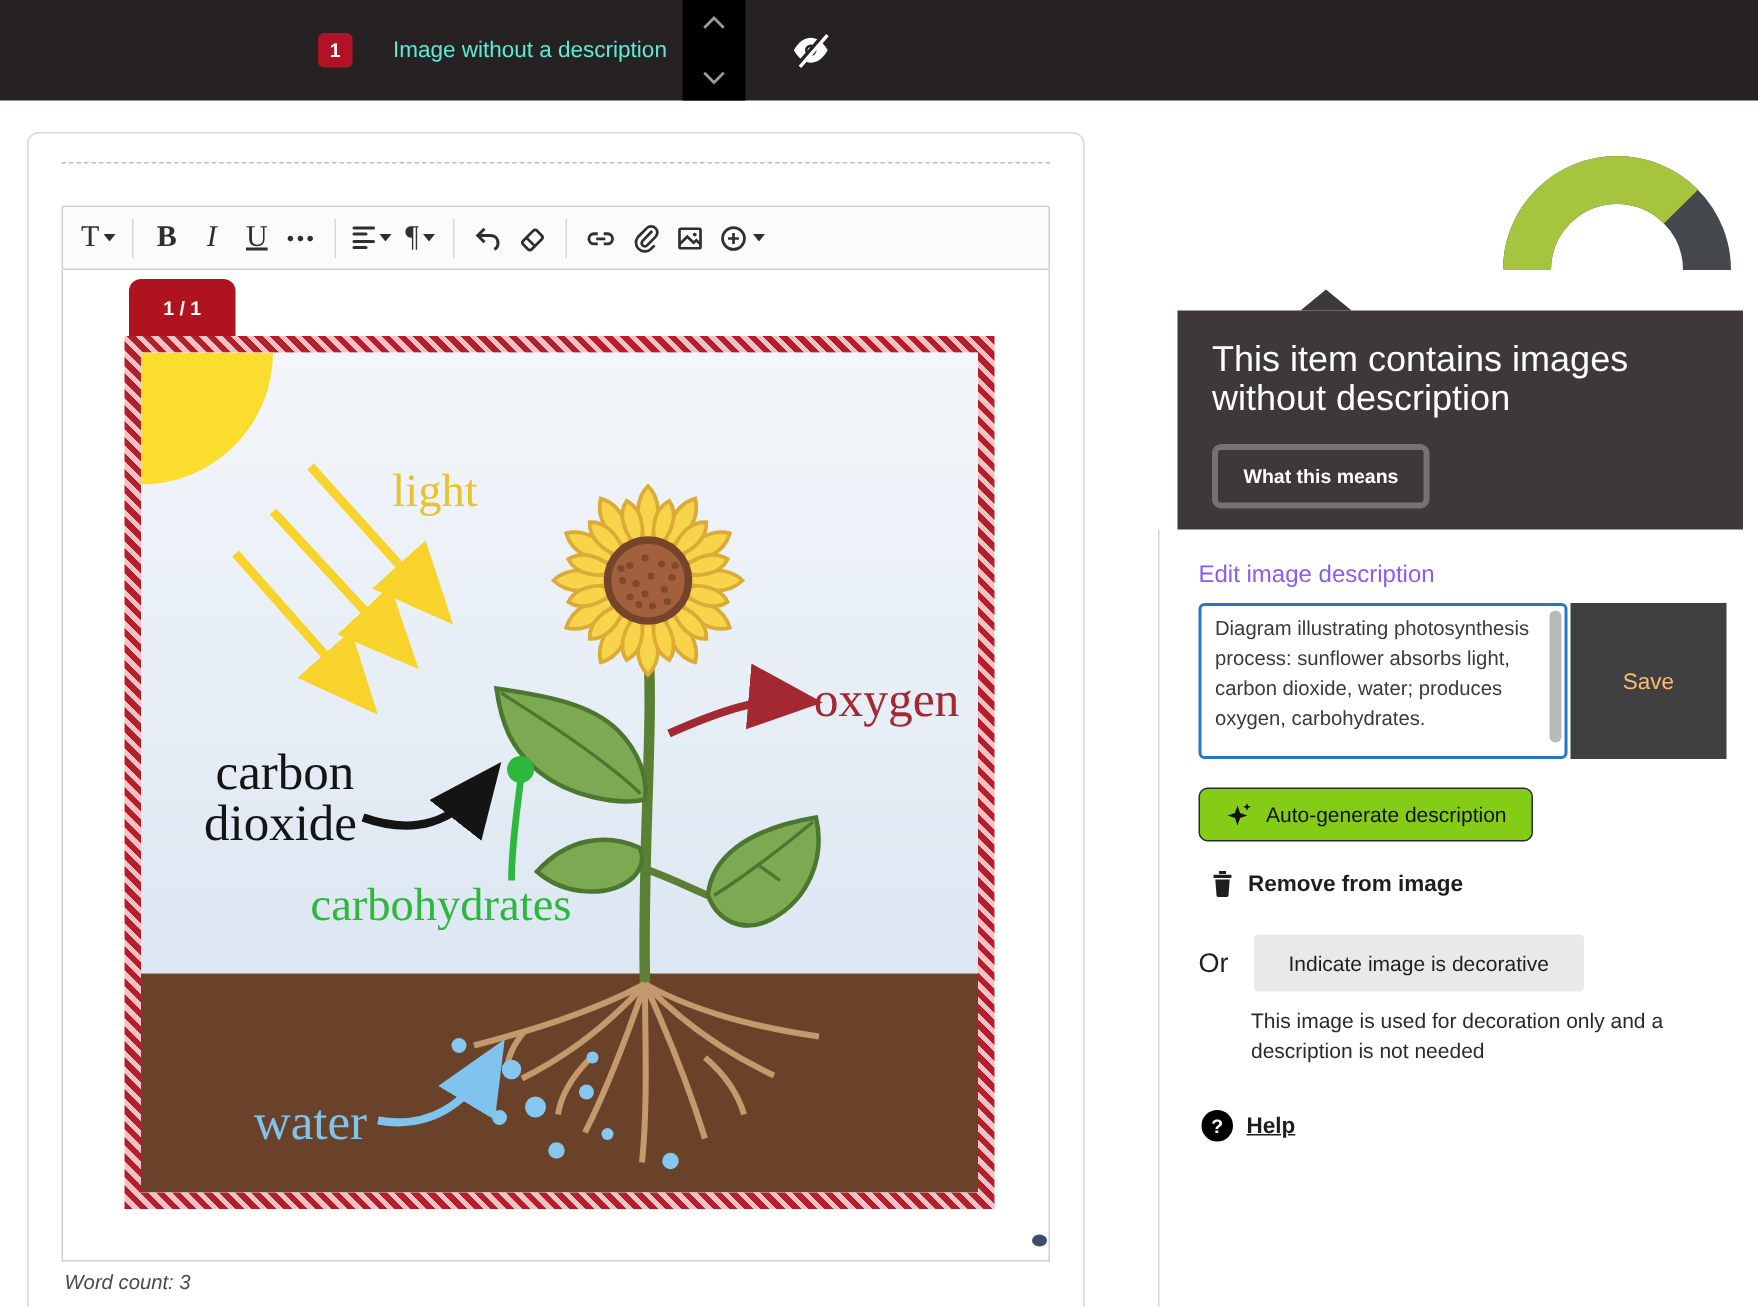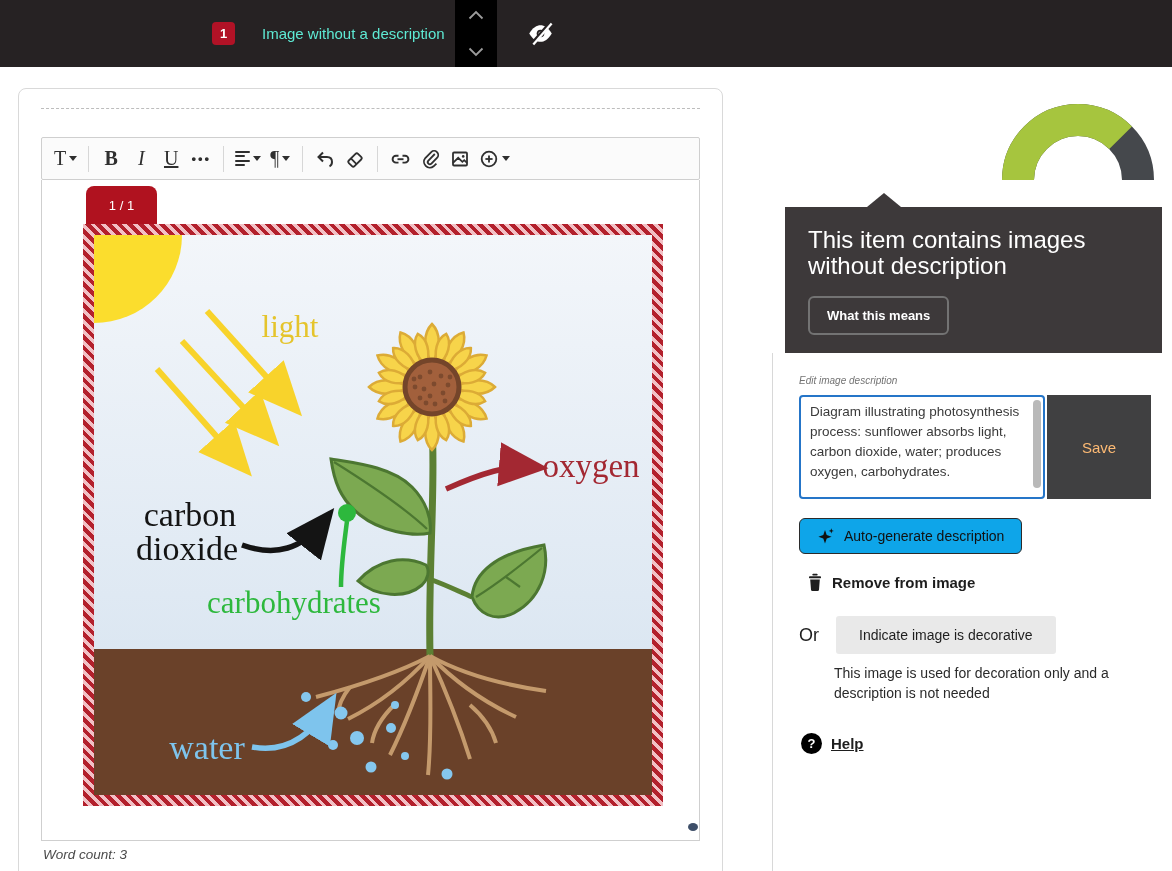--- a/index.html
+++ b/index.html
@@ -36,21 +36,21 @@
   .tb-dots { font-size:13px; letter-spacing:2px; font-weight:bold; }
   .caret { width:0; height:0; border-left:4px solid transparent; border-right:4px solid transparent;
            border-top:5px solid #2f2f2f; }
   .tdiv { width:1px; height:26px; background:#d7d7d7; margin:0 7px; }
   .align-icon { display:flex; flex-direction:column; gap:2.5px; }
   .align-icon i { display:block; height:2px; background:#2f2f2f; border-radius:1px; }
 
   .content { position:absolute; left:22px; top:91px; width:659px; height:661px;
              border:1px solid #cfcfcf; border-top:none; background:#fff; }
   .page-tab { position:absolute; left:44px; top:6px; width:71px; height:39px; background:#b0121f;
-              border-radius:8px 8px 0 0; color:#fff; font-size:13px; font-weight:normal;
+              border-radius:8px 8px 0 0; color:#fff; font-size:13px; font-weight:bold;
               display:flex; align-items:center; justify-content:center; }
   .diagram-frame { position:absolute; left:41px; top:44px; width:580px; height:582px; padding:11px;
                    background:repeating-linear-gradient(45deg,#b3202c 0 4px,#f2c0c5 4px 7.5px); }
   .diagram-frame svg { display:block; background:#fff; }
   .resize-dot { position:absolute; left:646px; top:643px; width:10px; height:8px; border-radius:50%;
                 background:#3d4e68; cursor:pointer; }
   .word-count { position:absolute; left:24px; top:758px; font-style:italic; font-size:13.5px; color:#4a4a4a; }
 
   
   .panel { position:absolute; left:775px; top:0; width:397px; height:871px; background:#fff;
@@ -59,38 +59,38 @@
   .p-title { position:absolute; left:23px; top:25px; color:#fff; font-size:18.5px; font-weight:400; }
   .close-btn { position:absolute; right:20px; top:16px; width:32px; height:32px; cursor:pointer;
                display:flex; align-items:center; justify-content:center; }
   .gauge-wrap { position:absolute; left:24px; top:92px; }
 
   .p-band { height:146px; background:#3d393a; position:relative; padding:20px 24px 0 23px; }
   .p-band::before { content:""; position:absolute; left:82px; top:-14px; width:0; height:0;
                     border-left:17px solid transparent; border-right:17px solid transparent;
                     border-bottom:14px solid #3d393a; }
   .p-msg { color:#fff; font-size:24px; line-height:26px; max-width:330px; }
-  .wtm-btn { margin-top:17px; display:inline-block; background:transparent; border:2px solid #737373;
+  .wtm-btn { margin-top:17px; display:inline-block; background:transparent; border:4px solid #737373;
              border-radius:6px; color:#fff; font-size:13px; font-weight:600; padding:10px 17px;
              font-family:"Liberation Sans", sans-serif; cursor:pointer; }
 
   .p-white { flex:1; border-left:1px solid #d8d8d8; padding:22px 24px 0 26px; }
-  .edit-h { font-size:10px; color:#737373;font-style:italic; }
+  .edit-h { font-size:16px; color:#8b5cf6; }
   .desc-row { margin-top:9px; display:flex; align-items:stretch; }
   .ta-wrap { position:relative; width:246px; height:104px; border:2px solid #2575c8; border-radius:4px;
              background:#fff; }
   .ta-wrap textarea { width:100%; height:100%; border:none; outline:none; resize:none; overflow:hidden;
              padding:5px 20px 5px 9px; font-family:"Liberation Sans", sans-serif;
              font-size:13.5px; line-height:1.48; color:#3a3a3a; background:transparent; }
   .ta-scroll { position:absolute; right:2px; top:3px; bottom:3px; width:8px; }
   .ta-thumb { position:absolute; top:0; width:8px; height:94%; background:#b9b9b9; border-radius:4px; cursor:pointer; }
   .save-btn { width:104px; height:104px; margin-left:2px; background:#404041; color:#fdba74; border:none;
               font-size:15px; font-family:"Liberation Sans", sans-serif; cursor:pointer; }
 
-  .autogen-btn { margin-top:19px; display:flex; align-items:center; gap:9px; background:#0ea5e9;
+  .autogen-btn { margin-top:19px; display:flex; align-items:center; gap:9px; background:#84cc16;
                  border:1px solid #2b2b2b; border-radius:6px; padding:9px 17px; font-size:14px;
                  color:#111; font-family:"Liberation Sans", sans-serif; cursor:pointer; width:fit-content; }
   .remove-row { margin-top:19px; margin-left:8px; display:flex; align-items:center; gap:9px; cursor:pointer; }
   .remove-label { font-size:15px; font-weight:bold; color:#1e1e1e; }
   .or-row { margin-top:24px; display:flex; align-items:center; }
   .or-label { font-size:18px; color:#1e1e1e; }
   .decorative-btn { margin-left:17px; background:#e9e9e9; border:none; border-radius:3px;
                     padding:11px 23px; font-size:14px; color:#1e1e1e;
                     font-family:"Liberation Sans", sans-serif; cursor:pointer; }
   .decorative-note { margin-top:9px; margin-left:35px; width:300px; font-size:14px; line-height:20px; color:#2a2a2a; }

